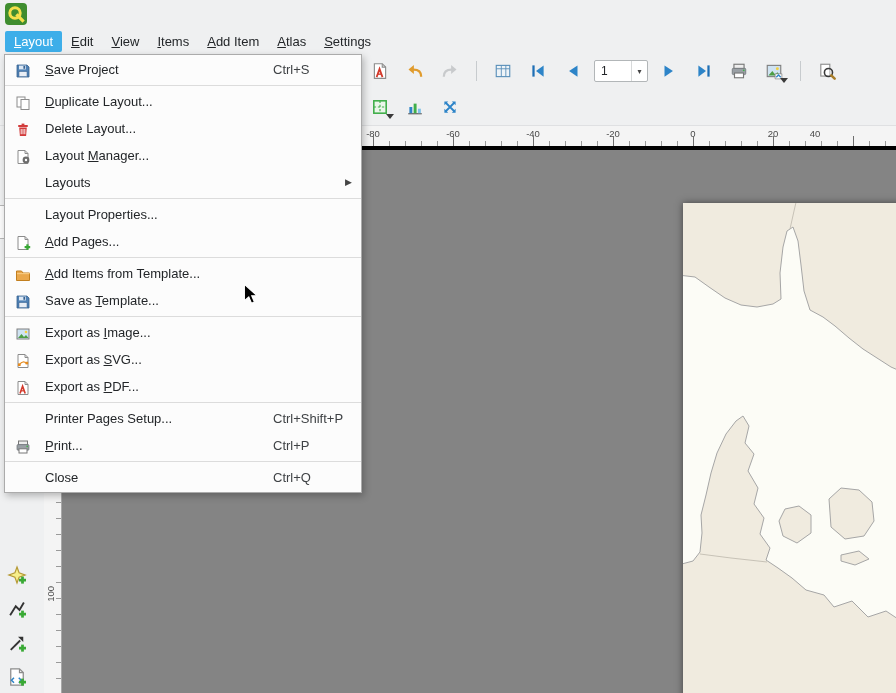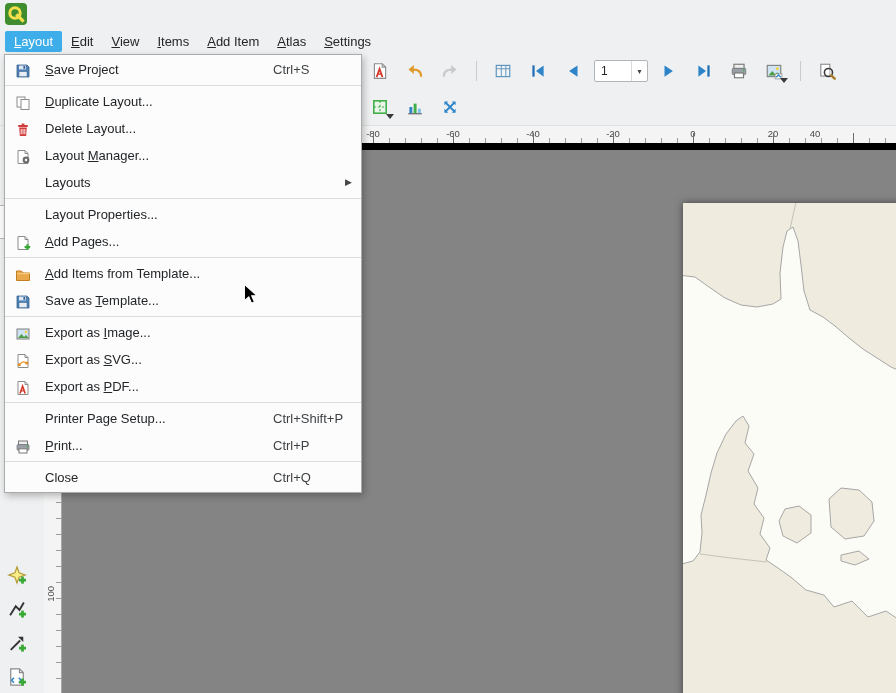--- a/index.html
+++ b/index.html
@@ -26,21 +26,21 @@
   .tb-btn{width:28px;height:28px;border:none;background:transparent;display:inline-flex;align-items:center;justify-content:center;position:relative;padding:0;}
   .tb-btn.disabled{opacity:.45;}
   .tb-sep{width:1px;height:20px;background:#c7cbce;margin:0 5px;}
   .dd-marker{position:absolute;right:0;bottom:2px;width:0;height:0;border-left:4px solid transparent;border-right:4px solid transparent;border-top:5px solid #3a3a3a;}
   .tb-combo{width:54px;height:22px;background:#fff;border:1px solid #b2b6b8;border-radius:2px;display:flex;align-items:center;position:relative;}
   .tb-combo-text{flex:1;padding-left:6px;font-size:12px;}
   .tb-combo-btn{width:16px;height:100%;border-left:1px solid #d7d9da;display:flex;align-items:center;justify-content:center;font-size:8px;color:#444;}
 
   
   #ruler-corner{position:absolute;left:44px;top:126px;width:18px;height:24px;background:var(--chrome-bg);border-right:1px solid #bdbdbd;border-bottom:1px solid #bdbdbd;}
-  #h-ruler{position:absolute;left:62px;top:126px;width:834px;height:24px;background:#f4f4f4;border-bottom:7px solid #000000;overflow:hidden;}
+  #h-ruler{position:absolute;left:62px;top:126px;width:834px;height:24px;background:#f4f4f4;border-bottom:4px solid #000000;overflow:hidden;}
   #h-ruler .minor-ticks{position:absolute;left:0;right:0;bottom:0;height:5px;background:repeating-linear-gradient(90deg,#9a9a9a 0 1px,transparent 1px 16px);background-position-x:7px;}
   .h-tick{position:absolute;bottom:0;width:1px;height:10px;background:#6d6d6d;}
   .h-tick-label{position:absolute;top:2px;transform:translateX(-50%);font-size:9.5px;color:#4a4a4a;}
   #v-ruler{position:absolute;left:44px;top:150px;width:18px;height:543px;background:#f4f4f4;border-right:1px solid #a8a8a8;overflow:hidden;}
   #v-ruler .minor-ticks{position:absolute;top:0;bottom:0;right:0;width:5px;background:repeating-linear-gradient(180deg,#9a9a9a 0 1px,transparent 1px 16px);}
   .v-tick-label{position:absolute;left:1px;top:436px;font-size:9.5px;color:#4a4a4a;writing-mode:vertical-rl;transform:rotate(180deg);}
 
   #left-toolstrip{position:absolute;left:0;top:150px;width:44px;height:543px;background:var(--chrome-bg);}
   #left-tool-group{position:absolute;left:3px;bottom:2px;display:flex;flex-direction:column;gap:6px;}
   #panel-handle{position:absolute;left:0;top:205px;width:7px;height:34px;background:#fbfbfb;border:1px solid #b7b7b7;border-left:none;border-radius:0 3px 3px 0;}
@@ -388,21 +388,21 @@
         </span></span><span class="m-label">Export as <u>S</u>VG...</span></div>
     <div class="m-item"><span class="m-icon"><span class="icon">
           <svg width="16" height="16" viewBox="0 0 16 16">
             <path d="M3 1.5h7l3 3V14.5H3z" fill="#fff" stroke="#8c8c8c"></path>
             <path d="M10 1.5v3h3" fill="none" stroke="#8c8c8c"></path>
             <path d="M5 13.4l2.6-7.2 2.6 7.2" stroke="#d33a2c" stroke-width="1.6" fill="none"></path>
             <path d="M5.9 10.8h3.4" stroke="#d33a2c" stroke-width="1.2"></path>
           </svg>
         </span></span><span class="m-label">Export as <u>P</u>DF...</span></div>
     <div class="m-sep"></div>
-    <div class="m-item"><span class="m-label">Printer Page Setup...</span><span class="m-shortcut">Ctrl+Shift+P</span></div>
+    <div class="m-item"><span class="m-label">Printer Pages Setup...</span><span class="m-shortcut">Ctrl+Shift+P</span></div>
     <div class="m-item"><span class="m-icon"><span class="icon">
           <svg width="16" height="16" viewBox="0 0 16 16">
             <rect x="3.5" y="2" width="9" height="4" fill="#ededed" stroke="#777"></rect>
             <rect x="2" y="5.6" width="12" height="5.6" rx="1" fill="#9aa0a5" stroke="#6b7075" stroke-width="0.7"></rect>
             <rect x="4" y="9.8" width="8" height="4.2" fill="#fff" stroke="#777"></rect>
             <circle cx="12.2" cy="7.4" r="0.8" fill="#3fae49"></circle>
           </svg>
         </span></span><span class="m-label"><u>P</u>rint...</span><span class="m-shortcut">Ctrl+P</span></div>
     <div class="m-sep"></div>
     <div class="m-item"><span class="m-label">Close</span><span class="m-shortcut">Ctrl+Q</span></div>

